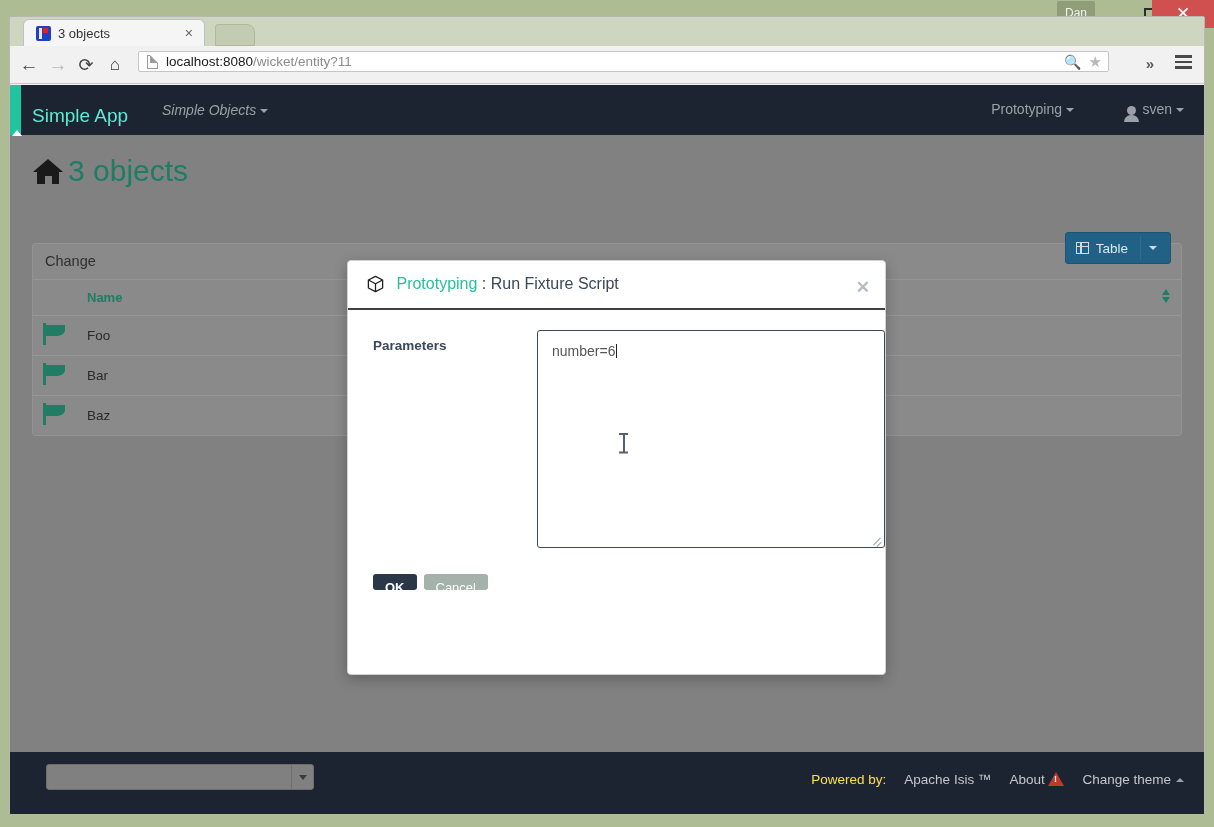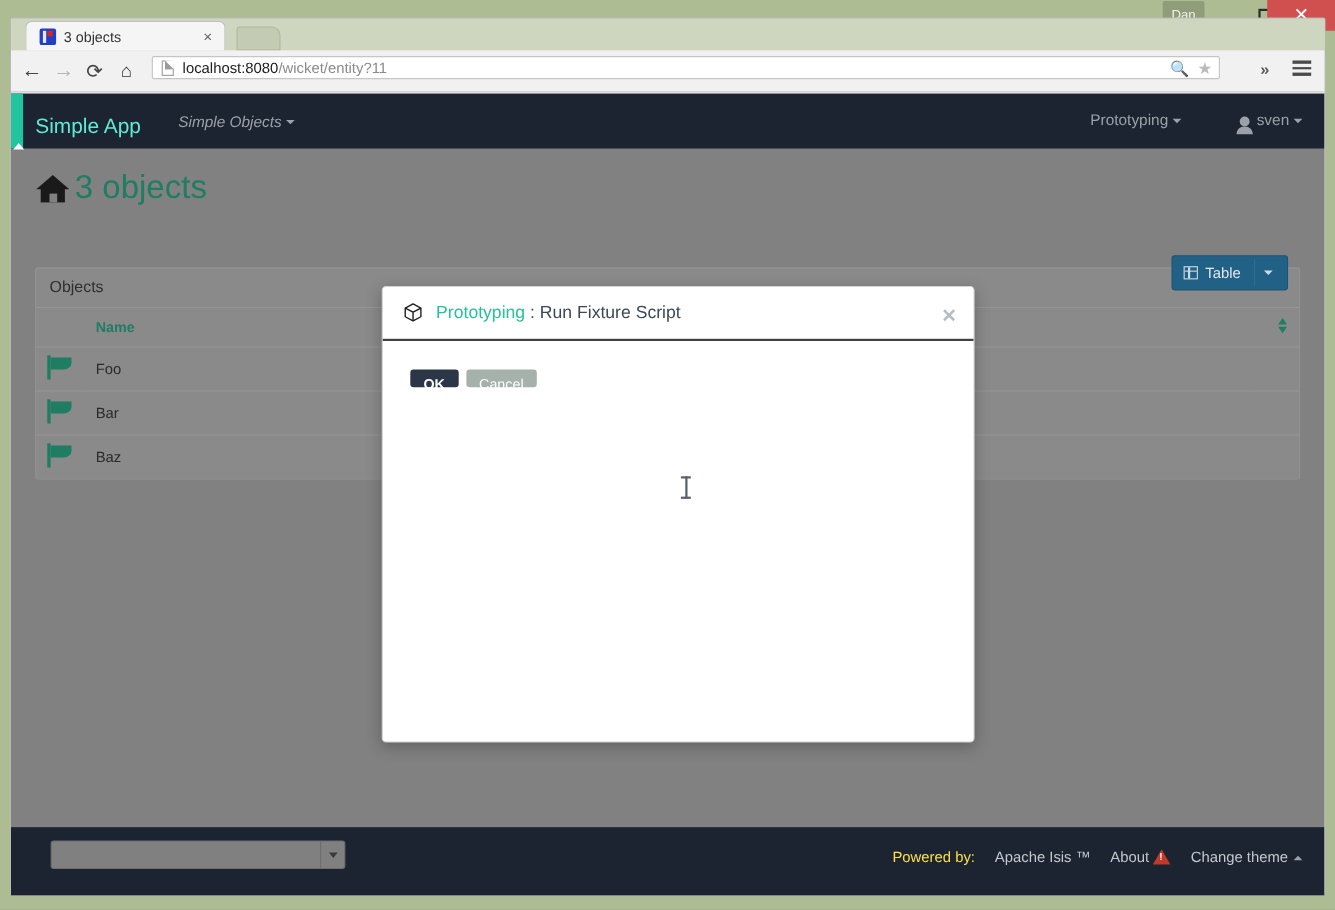--- a/index.html
+++ b/index.html
@@ -253,21 +253,21 @@
 
       <div class="page-head">
         <div class="home-ico">
             <u></u>
           </div>
         <div class="page-title">3 objects</div>
       </div>
 
       <div class="panel">
         <div class="panel-head">
-          <span class="panel-title">Objects</span>
+          <span class="panel-title">Change</span>
           <div class="btn-table">
             <span class="grid-ico"></span>
             <span>Table</span>
             <span class="sep"></span>
             <span class="caret-d cd"></span>
           </div>
         </div>
         <table class="objs">
           <thead>
             <tr>
@@ -319,20 +319,27 @@
                 <path d="M12 2.3 21 7v10l-9 4.7L3 17V7z"></path>
                 <path d="M3 7l9 4.7L21 7"></path>
                 <path d="M12 11.7v10"></path>
               </g>
             </svg>
         </span>
         <span class="modal-title"><span class="hl">Prototyping</span><span> : </span><span>Run Fixture Script</span></span>
         <span class="modal-x">✕</span>
       </div>
       <div class="modal-body">
+        <div class="frm-row">
+          <div class="frm-label">Parameters</div>
+          <div class="ta">
+            <span>number=6</span><span class="caret"></span>
+            <span class="handle"></span>
+          </div>
+        </div>
         <div class="btn-row">
           <div class="btn btn-ok">OK</div>
           <div class="btn btn-cancel">Cancel</div>
         </div>
       </div>
       <div class="txt-cursor"></div>
     </div>
 
   </div>
 </div>

